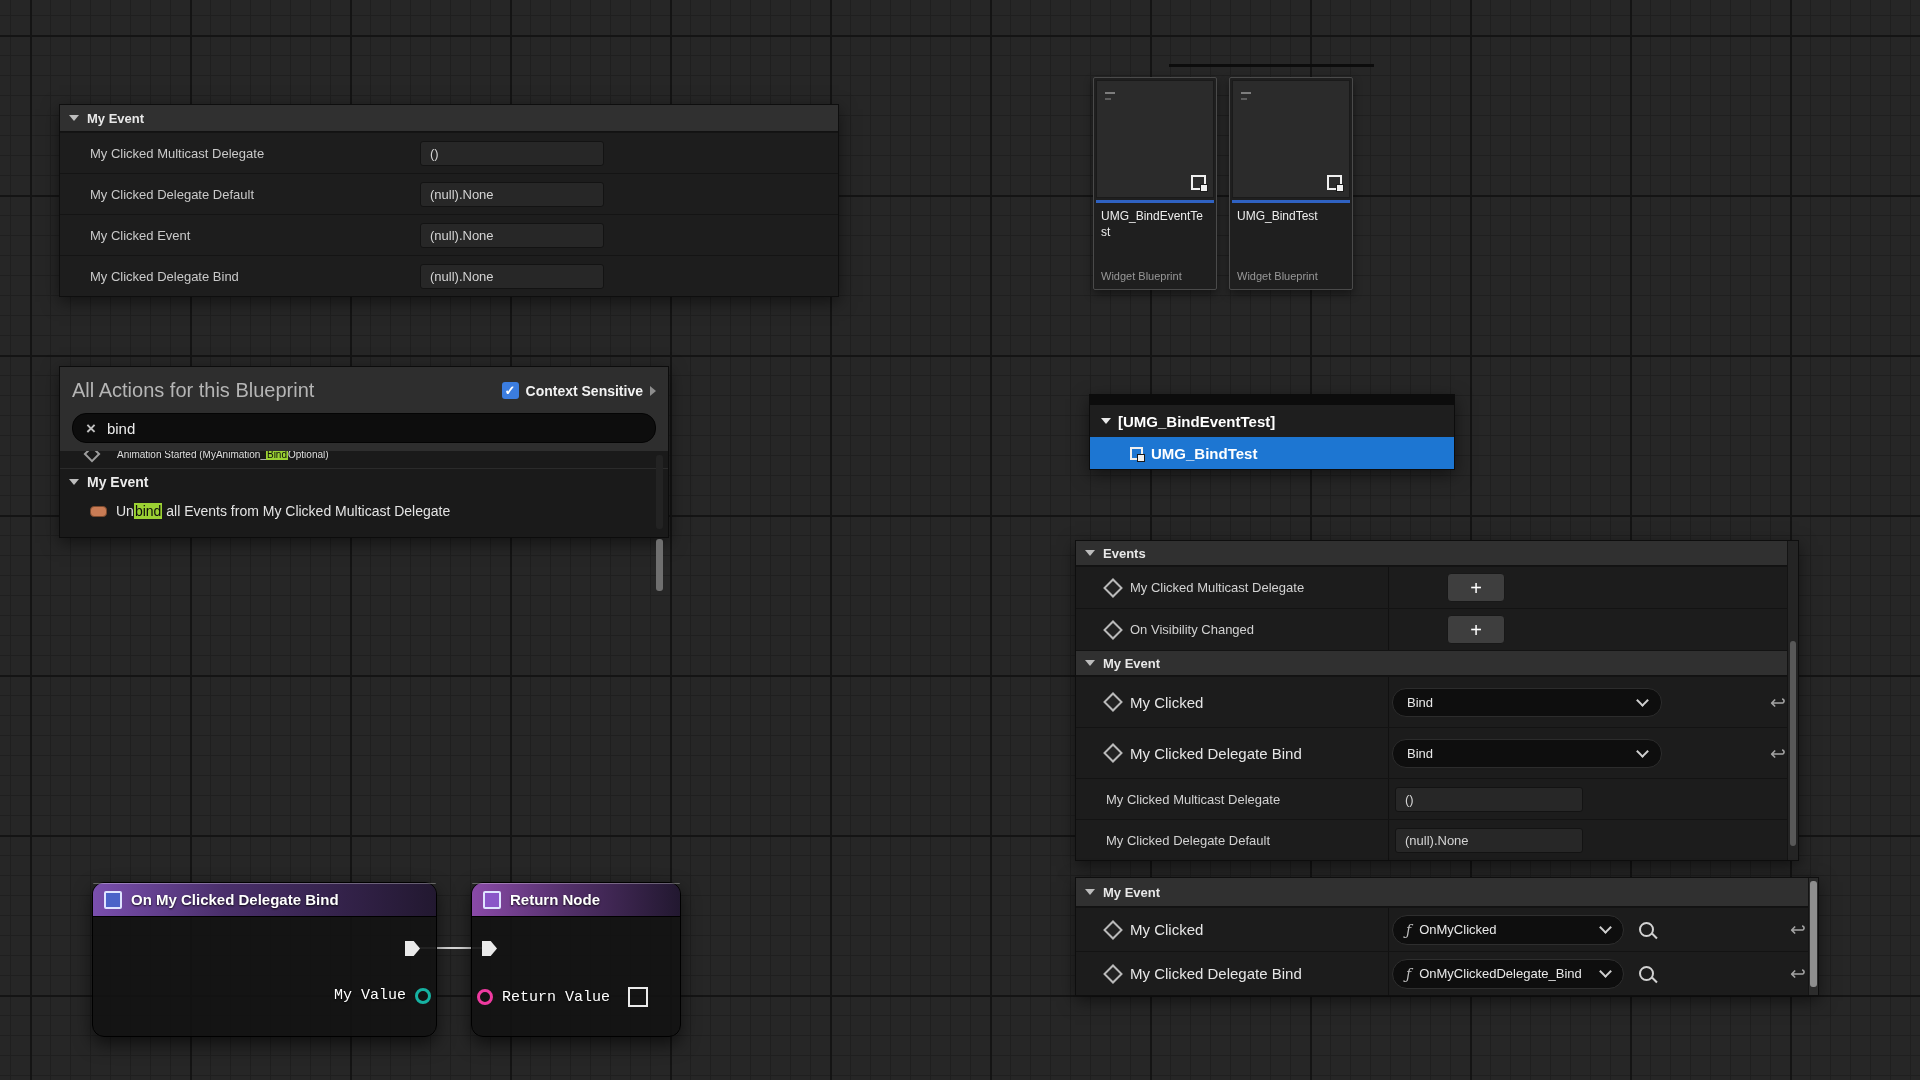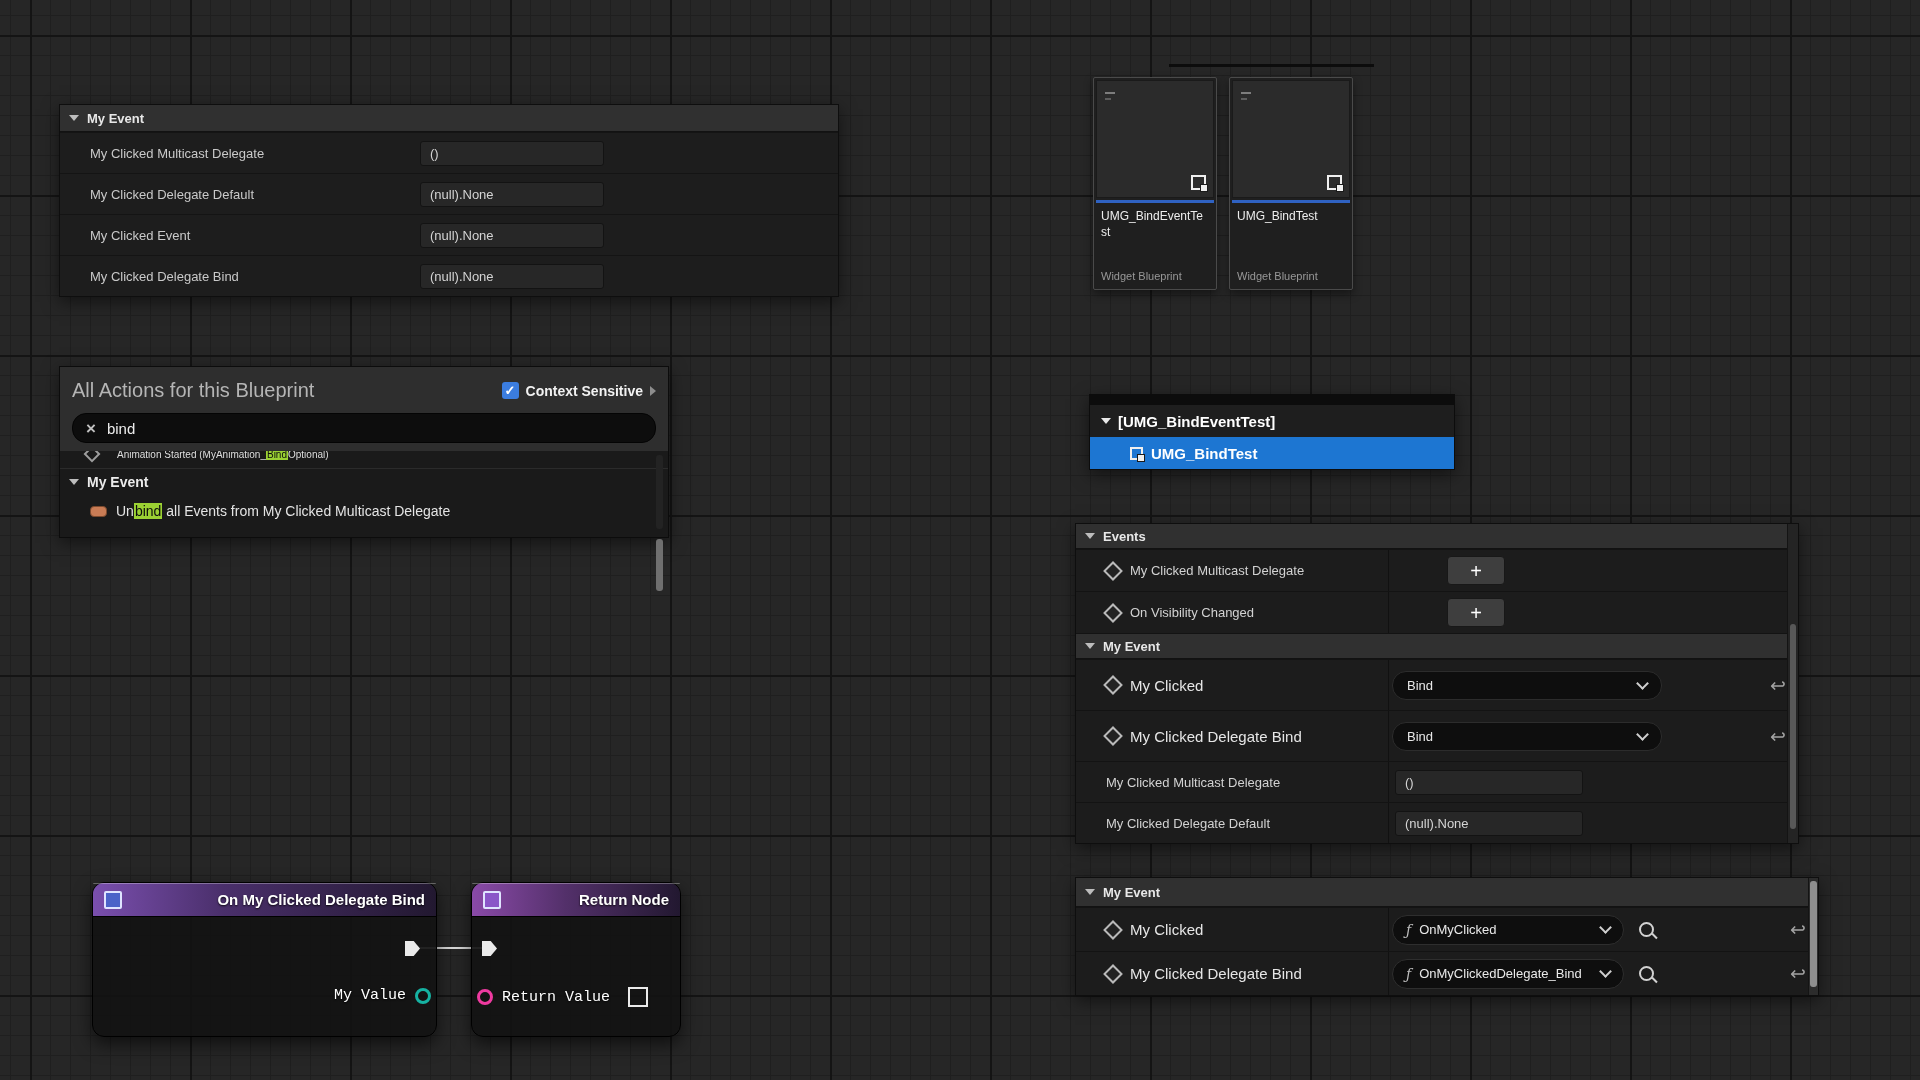--- a/index.html
+++ b/index.html
@@ -73,21 +73,21 @@
   .asset-type { position:absolute; left:7px; bottom:7px; font-size:11px; color:#989898; }
 
   
   #hier { left:1089px; top:394px; width:364px; background:#1c1c1c; border:1px solid #0c0c0c; }
   .hier-strip { height:10px; background:#0c0c0c; }
   .hier-row1 { height:32px; display:flex; align-items:center; gap:7px; padding-left:11px; font-size:15px; font-weight:bold; color:#fff; background:#1e1e1e; }
   .hier-row1 .tri-down { border-top-color:#e8e8e8; }
   .hier-row2 { height:32px; display:flex; align-items:center; gap:8px; padding-left:40px; font-size:15px; font-weight:bold; color:#fff; background:#1d76d2; }
 
   
-  #details-right { left:1075px; top:523px; width:722px; background:#1c1c1c; border:1px solid #0e0e0e; }
+  #details-right { left:1075px; top:540px; width:722px; background:#1c1c1c; border:1px solid #0e0e0e; }
   #details-right .cat-hdr { height:24px; }
   .prow, .brow, .vrow { display:flex; align-items:stretch; border-top:1px solid #131313; }
   .prow { height:41px; } .brow { height:50px; } .vrow { height:40px; }
   .lcell { width:312px; flex:none; display:flex; align-items:center; gap:10px; padding-left:30px; box-sizing:border-box; }
   .lcell .lbl-sm { font-size:13px; color:#d2d2d2; }
   .lcell .lbl-lg { font-size:15px; color:#e6e6e6; }
   .vcell { flex:1; border-left:1px solid #111; display:flex; align-items:center; position:relative; }
   .plus-btn { margin-left:58px; width:56px; height:27px; background:#3e3e3e; border:1px solid #181818; border-radius:4px; color:#fff; font-size:20px; line-height:1; display:flex; align-items:center; justify-content:center; }
   .dropdown { margin-left:3px; width:270px; height:29px; background:#0e0e0e; border:1px solid #2c2c2c; border-radius:14px; display:flex; align-items:center; padding:0 14px; box-sizing:border-box; font-size:13px; color:#e8e8e8; }
   .dropdown .chev { margin-left:auto; }
@@ -105,21 +105,21 @@
   .fn-name { font-size:13px; color:#e9e9e9; margin-left:8px; white-space:nowrap; }
   .fn-pill .chev { margin-left:auto; }
   .fn-pill + .mag { margin-left:15px; }
   .db-scroll-track { position:absolute; right:0; top:0; bottom:0; width:9px; background:#2c2c2c; border-left:1px solid #141414; }
   .db-scroll-thumb { position:absolute; right:1px; top:3px; width:7px; height:106px; background:#8e8e8e; border-radius:3px; }
 
   
   .bp-node { position:absolute; top:882px; height:153px; background:rgba(18,18,18,0.92); border:1px solid #000; border-radius:12px; box-shadow:0 7px 18px rgba(0,0,0,0.6); }
   #node-entry { left:92px; width:343px; }
   #node-return { left:471px; width:208px; }
-  .node-hdr { height:33px; border-radius:11px 11px 0 0; display:flex; align-items:center; gap:9px; padding:0 11px; border-bottom:1px solid #000; position:relative;justify-content:space-between; }
+  .node-hdr { height:33px; border-radius:11px 11px 0 0; display:flex; align-items:center; gap:9px; padding:0 11px; border-bottom:1px solid #000; position:relative; }
   .node-hdr::before { content:""; position:absolute; left:0; right:0; top:0; height:1px; background:rgba(255,255,255,0.3); border-radius:11px 11px 0 0; }
   #node-entry .node-hdr { background:linear-gradient(to right, #7a4fae 0%, #4a2f6b 38%, #221830 100%); }
   #node-return .node-hdr { background:linear-gradient(to right, #8a4aa8 0%, #53306a 45%, #221830 100%); }
   .node-ic { width:14px; height:14px; border:2px solid #dfe4ff; border-radius:2px; box-sizing:content-box; flex:none; }
   #node-entry .node-ic { background:#4b63c8; }
   #node-return .node-ic { background:#8a56c8; }
   .node-title { font-size:15px; font-weight:bold; color:#fff; text-shadow:0 1px 2px rgba(0,0,0,0.85); white-space:nowrap; }
   .exec-pin { position:absolute; width:15px; height:15px; background:#eaeaea; clip-path:polygon(0 0, 58% 0, 100% 50%, 58% 100%, 0 100%); }
   .exec-out { right:16px; top:58px; }
   .exec-in { left:10px; top:58px; }

